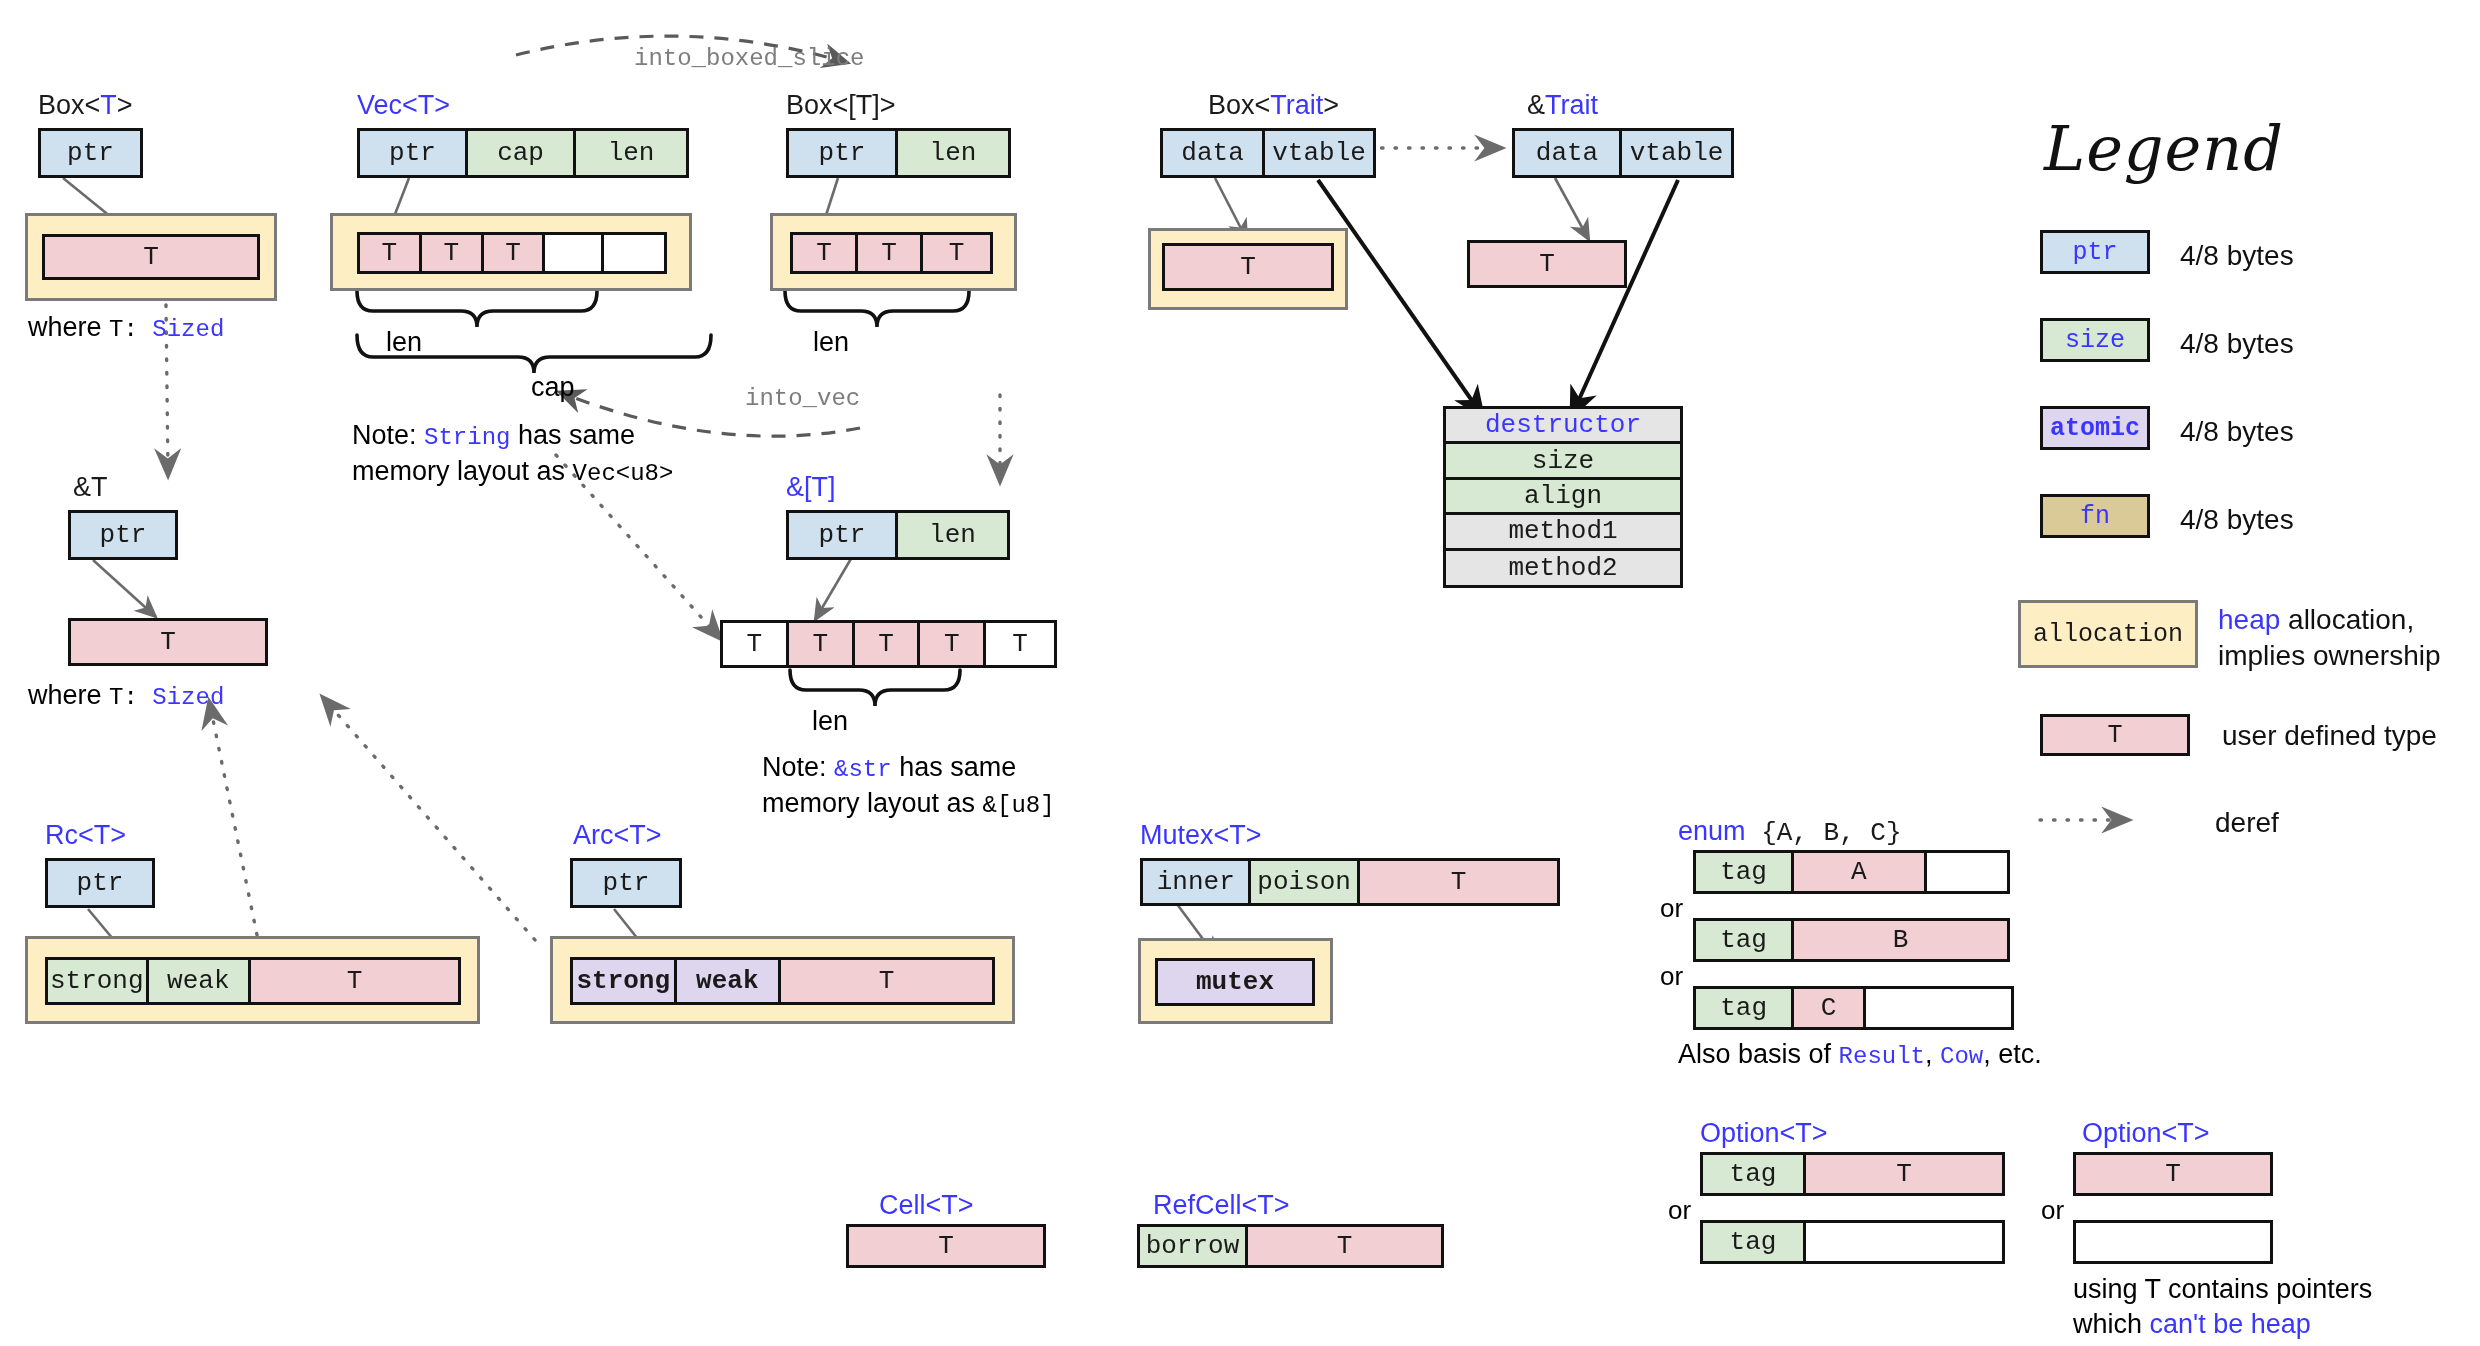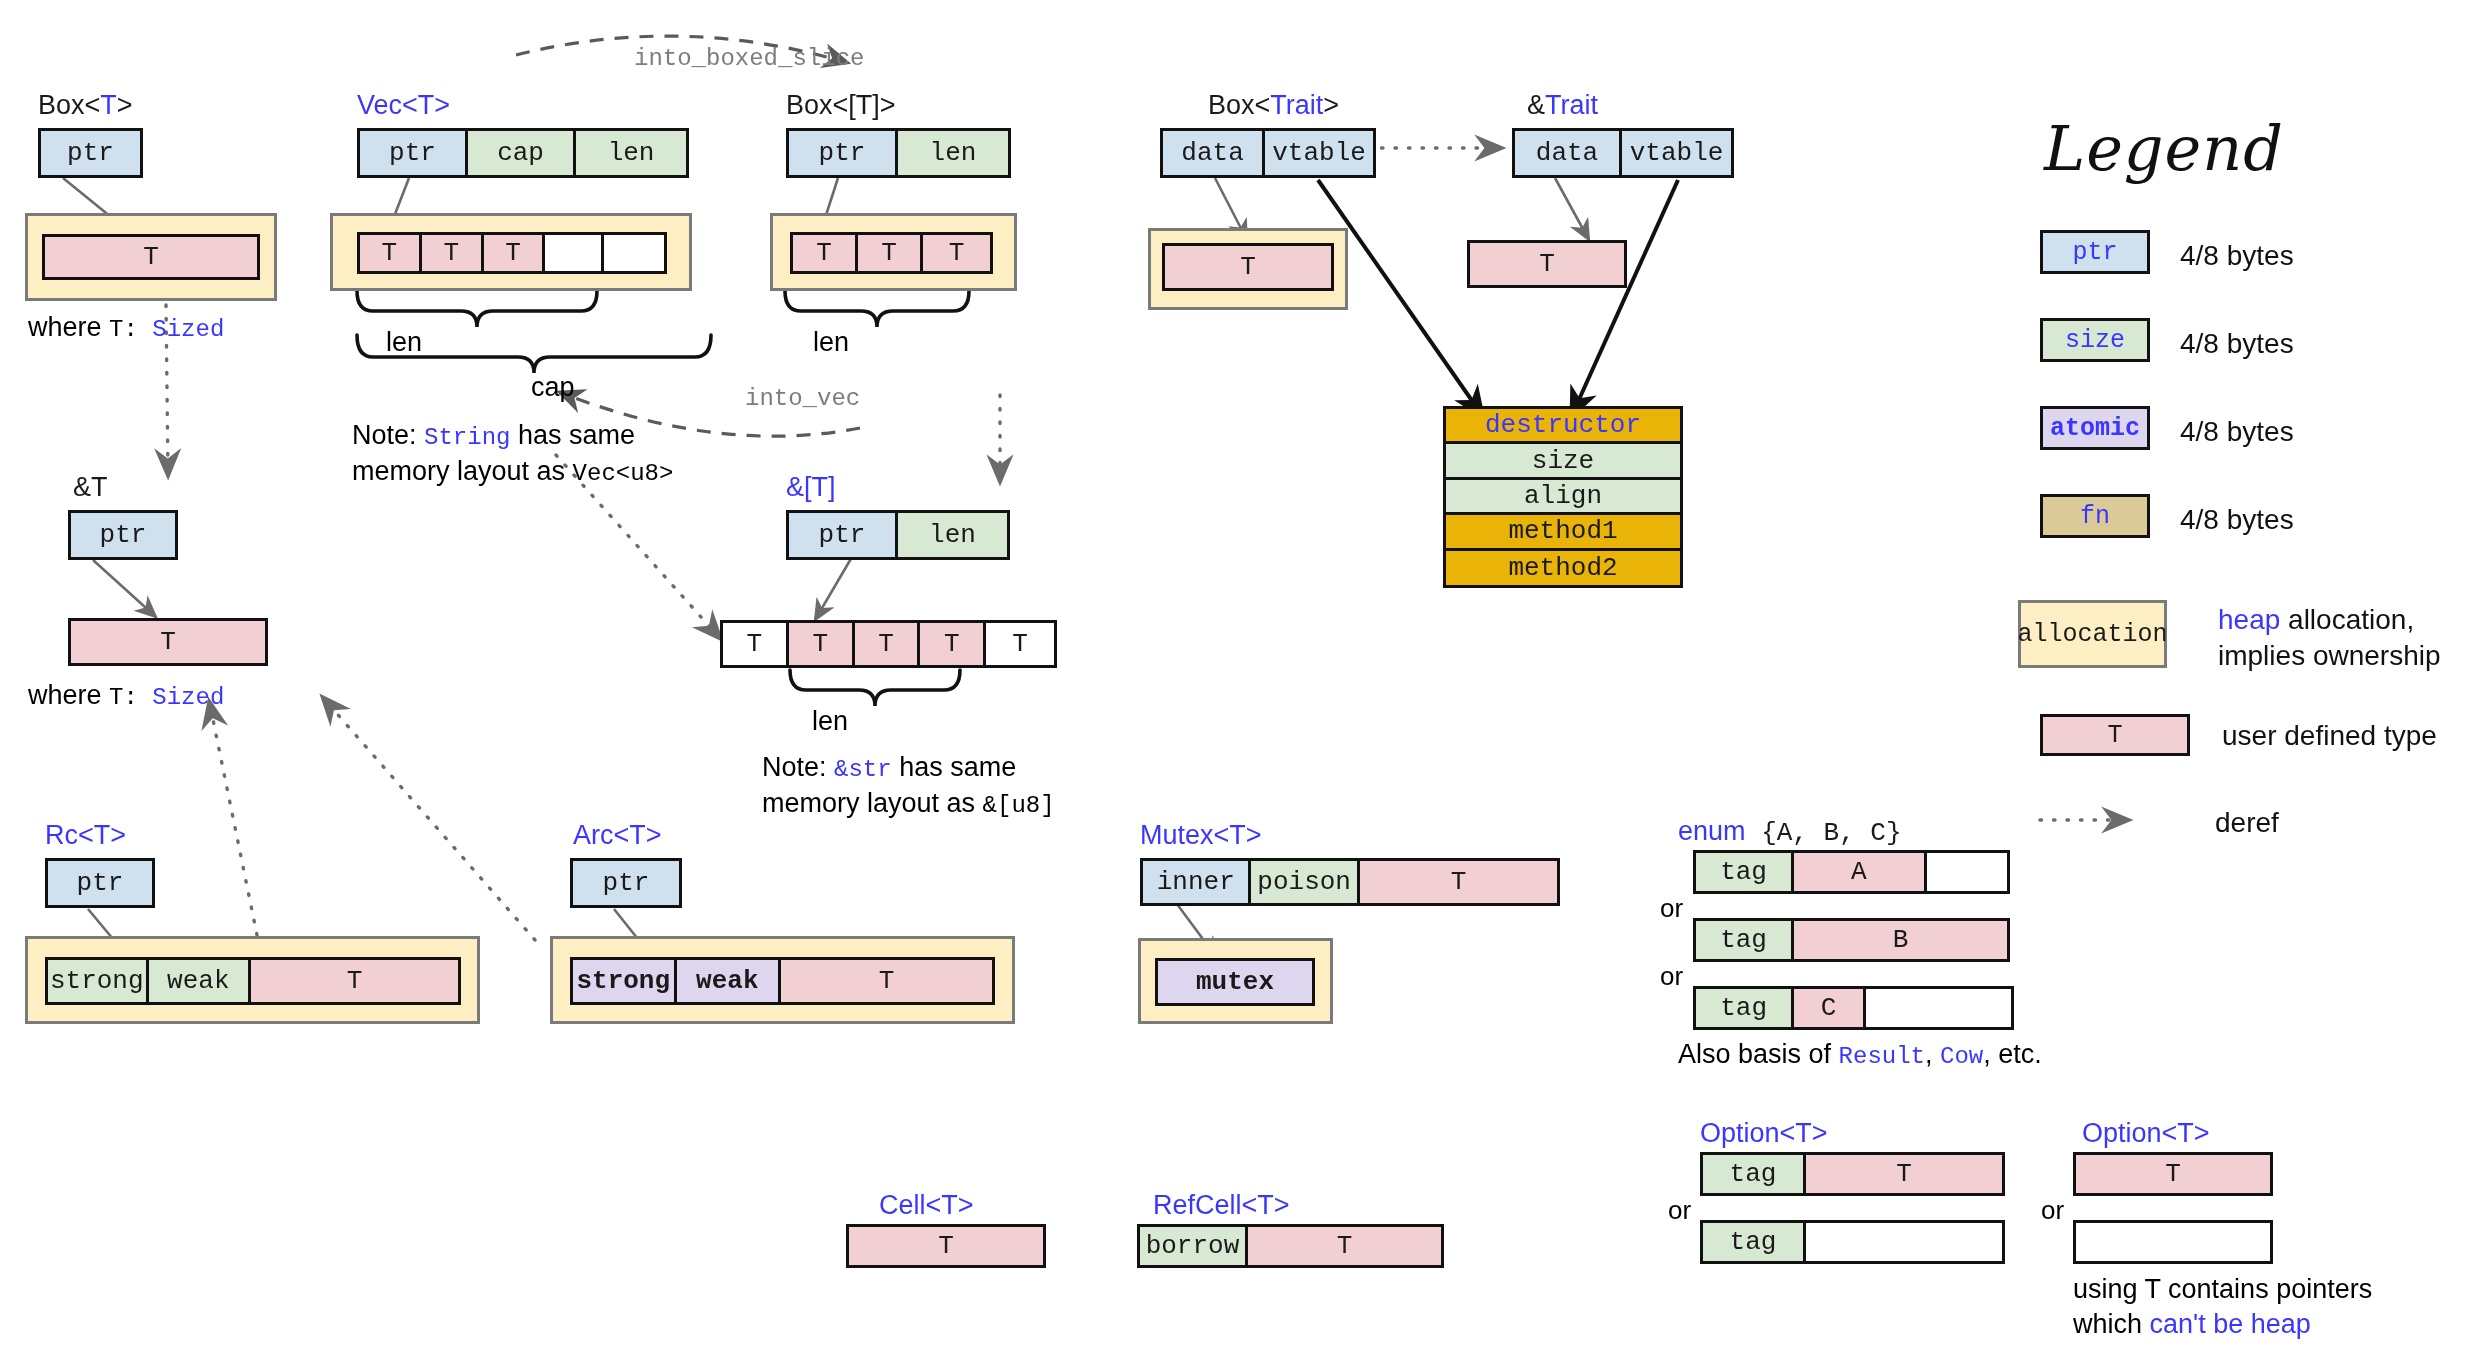--- a/index.html
+++ b/index.html
@@ -103,21 +103,21 @@
     display: flex;
     align-items: center;
     justify-content: center;
     font-family: "Liberation Mono", monospace;
     font-size: 26px;
     color: #1a1a1a;
     border-bottom: 3px solid #111111;
     box-sizing: border-box;
   }
   .vrow:last-child { border-bottom: none; }
-  .v-fn   { background: #eab308; }
+  .v-fn   { background: #e5e5e5; }
   .v-size { background: #d7e9d2; }
   .v-fn .blue { color: #3b36ff; }
 
   
   .legend-title {
     position: absolute;
     font-family: "DejaVu Serif", serif;
     font-style: italic;
     font-size: 62px;
     color: #111111;
@@ -465,21 +465,21 @@
 
   <div class="legend-box c-size" style="left:2040px; top:318px; width:110px; height:44px;">size</div>
   <div class="abs legend-text" style="left:2180px; top:326px;">4/8 bytes</div>
 
   <div class="legend-box c-atomic" style="left:2040px; top:406px; width:110px; height:44px;">atomic</div>
   <div class="abs legend-text" style="left:2180px; top:414px;">4/8 bytes</div>
 
   <div class="legend-box c-fn" style="left:2040px; top:494px; width:110px; height:44px;">fn</div>
   <div class="abs legend-text" style="left:2180px; top:502px;">4/8 bytes</div>
 
-  <div class="legend-alloc" style="left:2018px; top:600px; width:149px; height:68px;">allocation</div>
+  <div class="legend-alloc" style="left:2018px; top:600px; width:180px; height:68px;">allocation</div>
   <div class="abs legend-text" style="left:2218px; top:602px;">
     <span class="blue">heap</span><span> allocation,</span><br>
     <span>implies ownership</span>
   </div>
 
   <div class="legend-box c-t" style="left:2040px; top:714px; width:150px; height:42px; color:#1a1a1a;">T</div>
   <div class="abs legend-text" style="left:2222px; top:718px;">user defined type</div>
 
   <div class="abs legend-text blue" style="left:2215px; top:805px;">deref</div>
 

